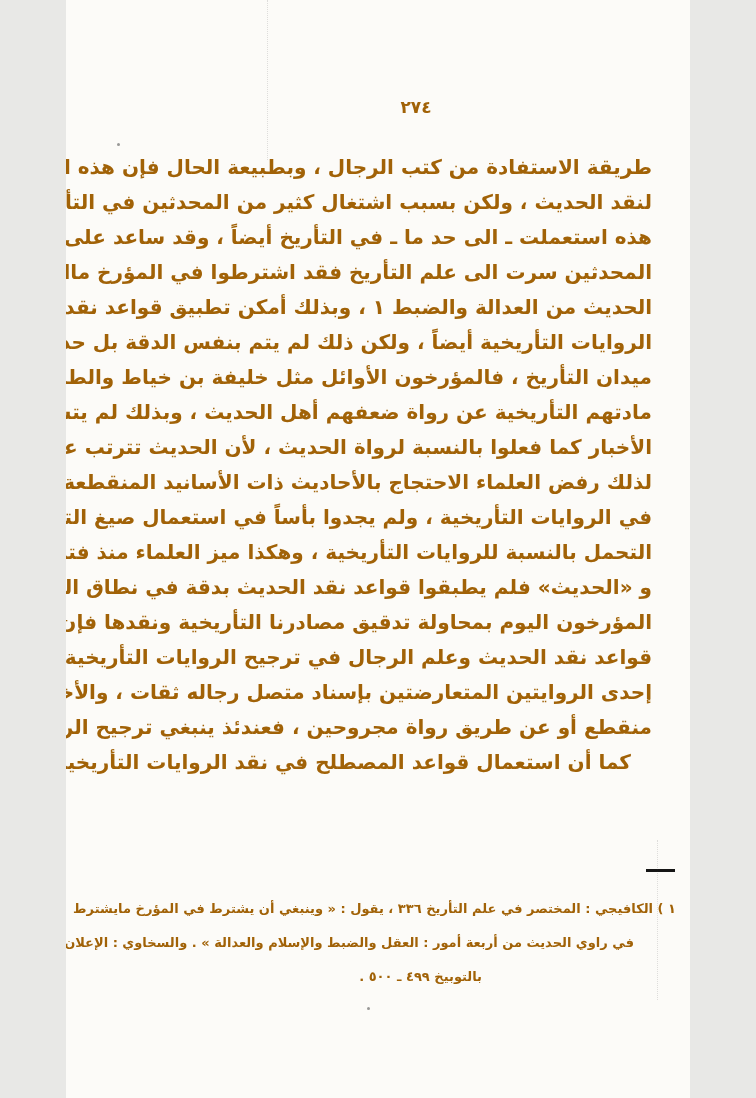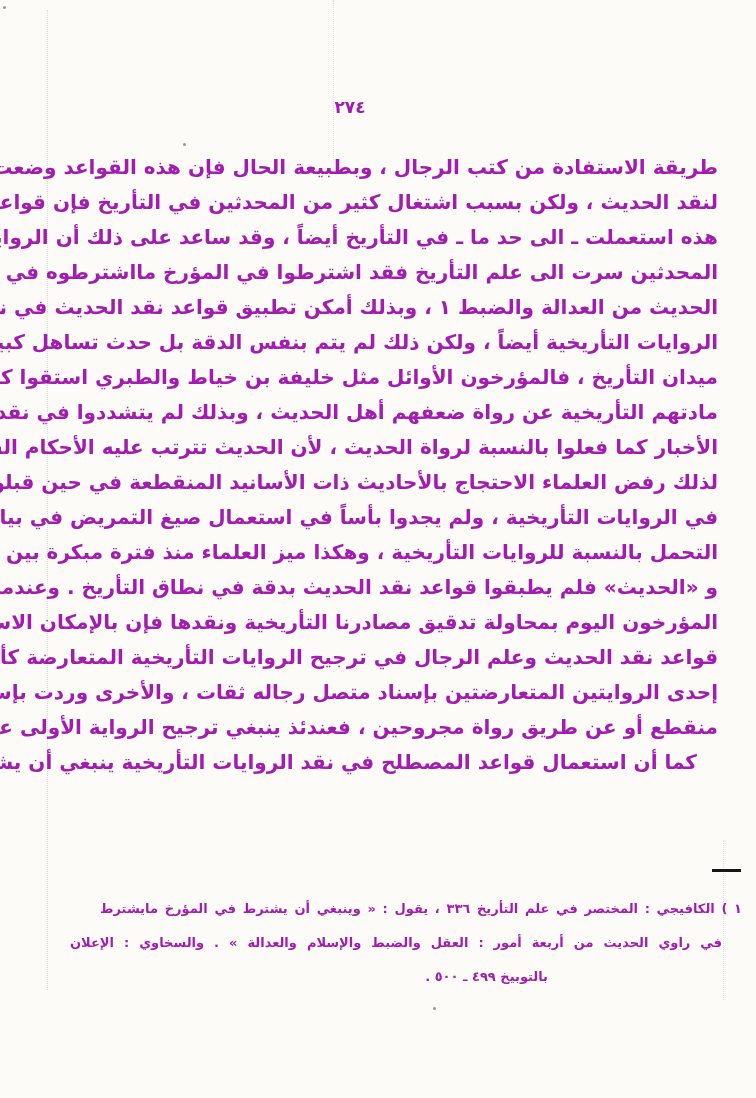--- a/index.html
+++ b/index.html
@@ -2,28 +2,28 @@
 <html lang="ar" dir="rtl"><head>
 <meta charset="utf-8">
 <style>
   html, body {
     margin: 0;
     padding: 0;
     background: #e8e8e6;
   }
   .page {
     position: relative;
-    width: 756px;
+    width: 624px;
     height: 1098px;
     margin: 0 auto;
     background: #fcfbf8;
     overflow: hidden;
     direction: rtl;
     font-family: "DejaVu Sans", sans-serif;
-    color: #a21caf;
+    color: #a16207;
   }
   .page-number {
     position: absolute;
     top: 97px;
     left: 318px;
     width: 64px;
     text-align: center;
     font-size: 17px;
     font-weight: bold;
     letter-spacing: 1px;
@@ -65,21 +65,21 @@
   .footnote-line {
     height: 34px;
     line-height: 34px;
     font-size: 13px;
     font-weight: bold;
     text-align: justify;
     text-align-last: justify;
     white-space: nowrap;
   }
   .footnote-line.fn-1 { margin-left: 30px; }
-  .footnote-line.fn-2 { margin-right: 20px; }
+  .footnote-line.fn-2 { margin-right: 42px; }
   .footnote-line.fn-3 {
     margin-right: 194px;
     text-align: center;
     text-align-last: right;
   }
   .scan-line {
     position: absolute;
     width: 0;
     border-right: 1px dotted rgba(40, 40, 40, 0.14);
   }

